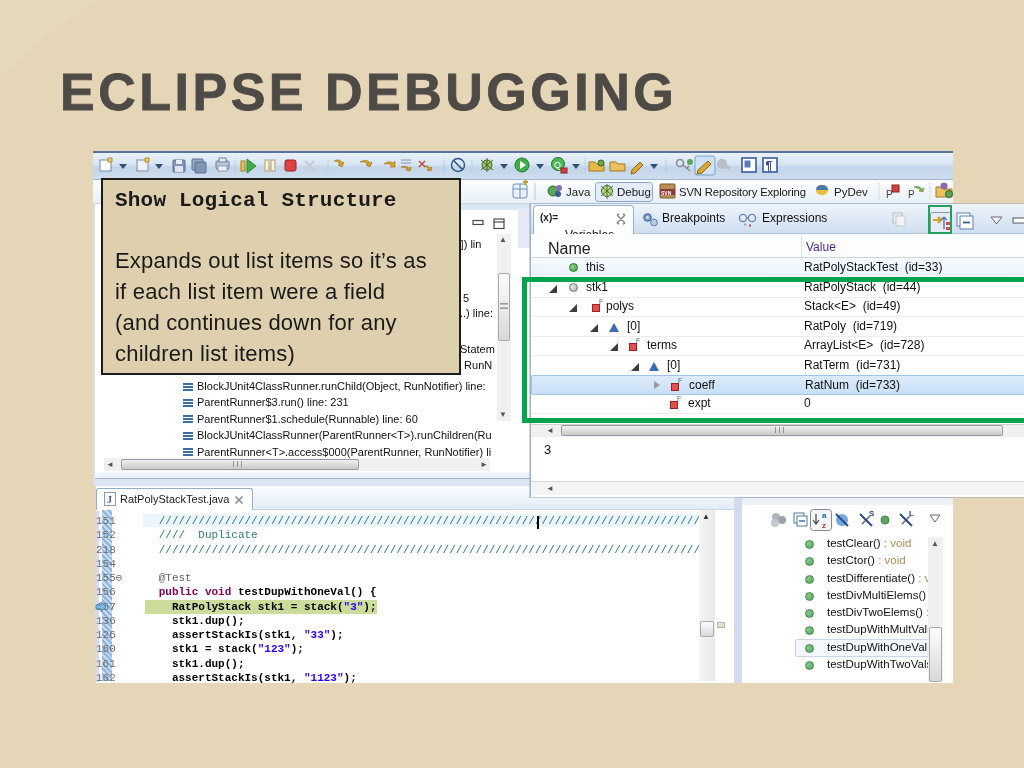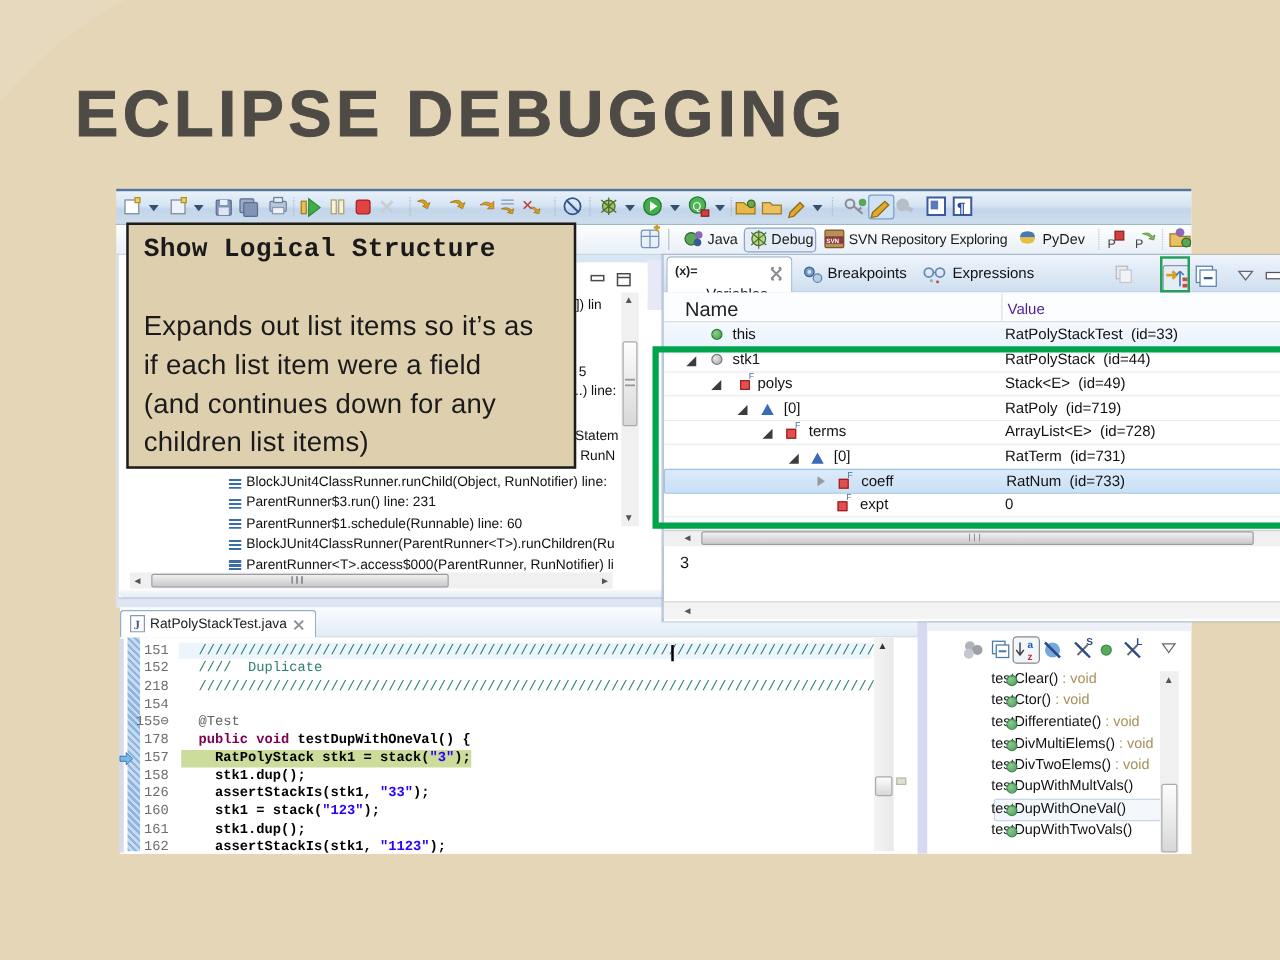--- a/index.html
+++ b/index.html
@@ -20,30 +20,30 @@
   .frame { font-size:11px; color:#111; white-space:nowrap; }
   .sf { position:relative; height:16.45px; line-height:16.45px; padding-left:14px; }
   .sf::before { content:""; position:absolute; left:0; top:4.5px; width:10px; height:8px;
     background:repeating-linear-gradient(#3a6ea5 0 2px, rgba(0,0,0,0) 2px 3.2px); }
   
   #edtabs { left:0; top:335px; width:646px; height:24px; background:linear-gradient(#fafcfe,#e2ecf6); border-bottom:1px solid #c8d6e6;}
   #edtab { left:0px; top:337px; width:157px; height:22px; background:#fff; border:1px solid #93afcb; border-bottom:none; border-radius:3px 3px 0 0; }
   #code { left:0; top:359px; width:646px; height:173px; background:#fff; overflow:hidden; }
   #gutter { left:6px; top:359px; width:10px; height:171px; background:repeating-linear-gradient(45deg,#8fb6e0 0 2px,#c6daf0 2px 4px); }
   #lnums { left:0; top:363px; width:39px; }
-  .ln { height:14.25px; line-height:14.25px; text-align:right; font-family:"Liberation Mono",monospace; font-size:11px; color:#6e6e6e; }
+  .ln { height:14.25px; line-height:14.25px; font-family:"Liberation Mono",monospace; font-size:11px; color:#6e6e6e; }
   .cl { height:14.25px; line-height:14.25px; padding-left:49.5px; font-family:"Liberation Mono",monospace; font-size:11px; color:#000; white-space:pre; font-weight:bold; }
   .cl .cmt, .cl .ann { font-weight:normal; }
   .cmt { color:#2e7d72; }
   .kw  { color:#7f0055; font-weight:bold; }
   .str { color:#2a00ff; }
   .ann { color:#646464; }
   
   #outl { left:646px; top:346px; width:211px; height:186px; background:#fff; border-top:1px solid #c0c4d8; }
-  .orow { position:relative; height:17.3px; line-height:17.3px; padding-left:51px; font-size:11.5px; color:#111; white-space:nowrap; }
+  .orow { position:relative; height:17.3px; line-height:17.3px; padding-left:85px; font-size:11.5px; color:#111; white-space:nowrap; }
   .orow::before { content:""; position:absolute; left:63px; top:5px; width:7px; height:7px; border-radius:50%;
     background:radial-gradient(circle at 35% 35%, #8cc88c, #4f9f5f); border:1px solid #3f8a4f; }
   .ret { color:#a8905a; }
   
   #vars { left:530px; top:204px; width:494px; height:293px; background:#fff; border-left:1px solid #9ab1ca; box-shadow:0 0 0 1px rgba(120,140,165,.35); }
   #vtabbar { left:0; top:0; width:494px; height:30px; background:linear-gradient(#eef4fb,#cfdff0); border-bottom:1px solid #b9c9dc; }
   #vtab { left:2px; top:1px; width:101px; height:29px; background:#fff; border:1px solid #9ab0c8; border-bottom:none; border-radius:4px 4px 0 0; }
   #vhead { left:0; top:30px; width:494px; height:24px; background:#fcfdfe; border-bottom:1px solid #d4d4d4; }
   .vrow { position:absolute; left:0; width:494px; height:20px; border-bottom:1px solid #ededed; }
   .vname,.vval { position:absolute; font-size:12px; color:#111; white-space:nowrap; top:2px; }
@@ -252,23 +252,23 @@
     <div class="abs" style="left:441px;top:6px;width:1.5px;height:13px;background:#000"></div>
   </div>
   <div class="abs" id="gutter"></div>
   <div class="abs" style="left:-1px;top:360px;width:4px;height:171px;background:#d8daea"></div>
   <div class="abs" id="lnums">
     <div class="ln">151</div>
       <div class="ln">152</div>
       <div class="ln">218</div>
       <div class="ln">154</div>
     <div class="ln">155⊖</div>
-      <div class="ln">178</div>
+      <div class="ln">156</div>
       <div class="ln">157</div>
-      <div class="ln">158</div>
+      <div class="ln">136</div>
     <div class="ln">126</div>
       <div class="ln">160</div>
       <div class="ln">161</div>
       <div class="ln">162</div>
   </div>
   <svg class="abs" style="left:-1px;top:450px" width="13" height="12" xmlns="http://www.w3.org/2000/svg">
     <path d="M1 4 h5 v-3 l5 5 -5 5 v-3 h-5z" fill="#7ab8e8" stroke="#3a78a8" stroke-width="0.8"></path>
   </svg>
 
   <div class="abs" style="left:603px;top:359px;width:16px;height:171px;background:linear-gradient(90deg,#f4f4f4,#e9e9ea)"></div>

